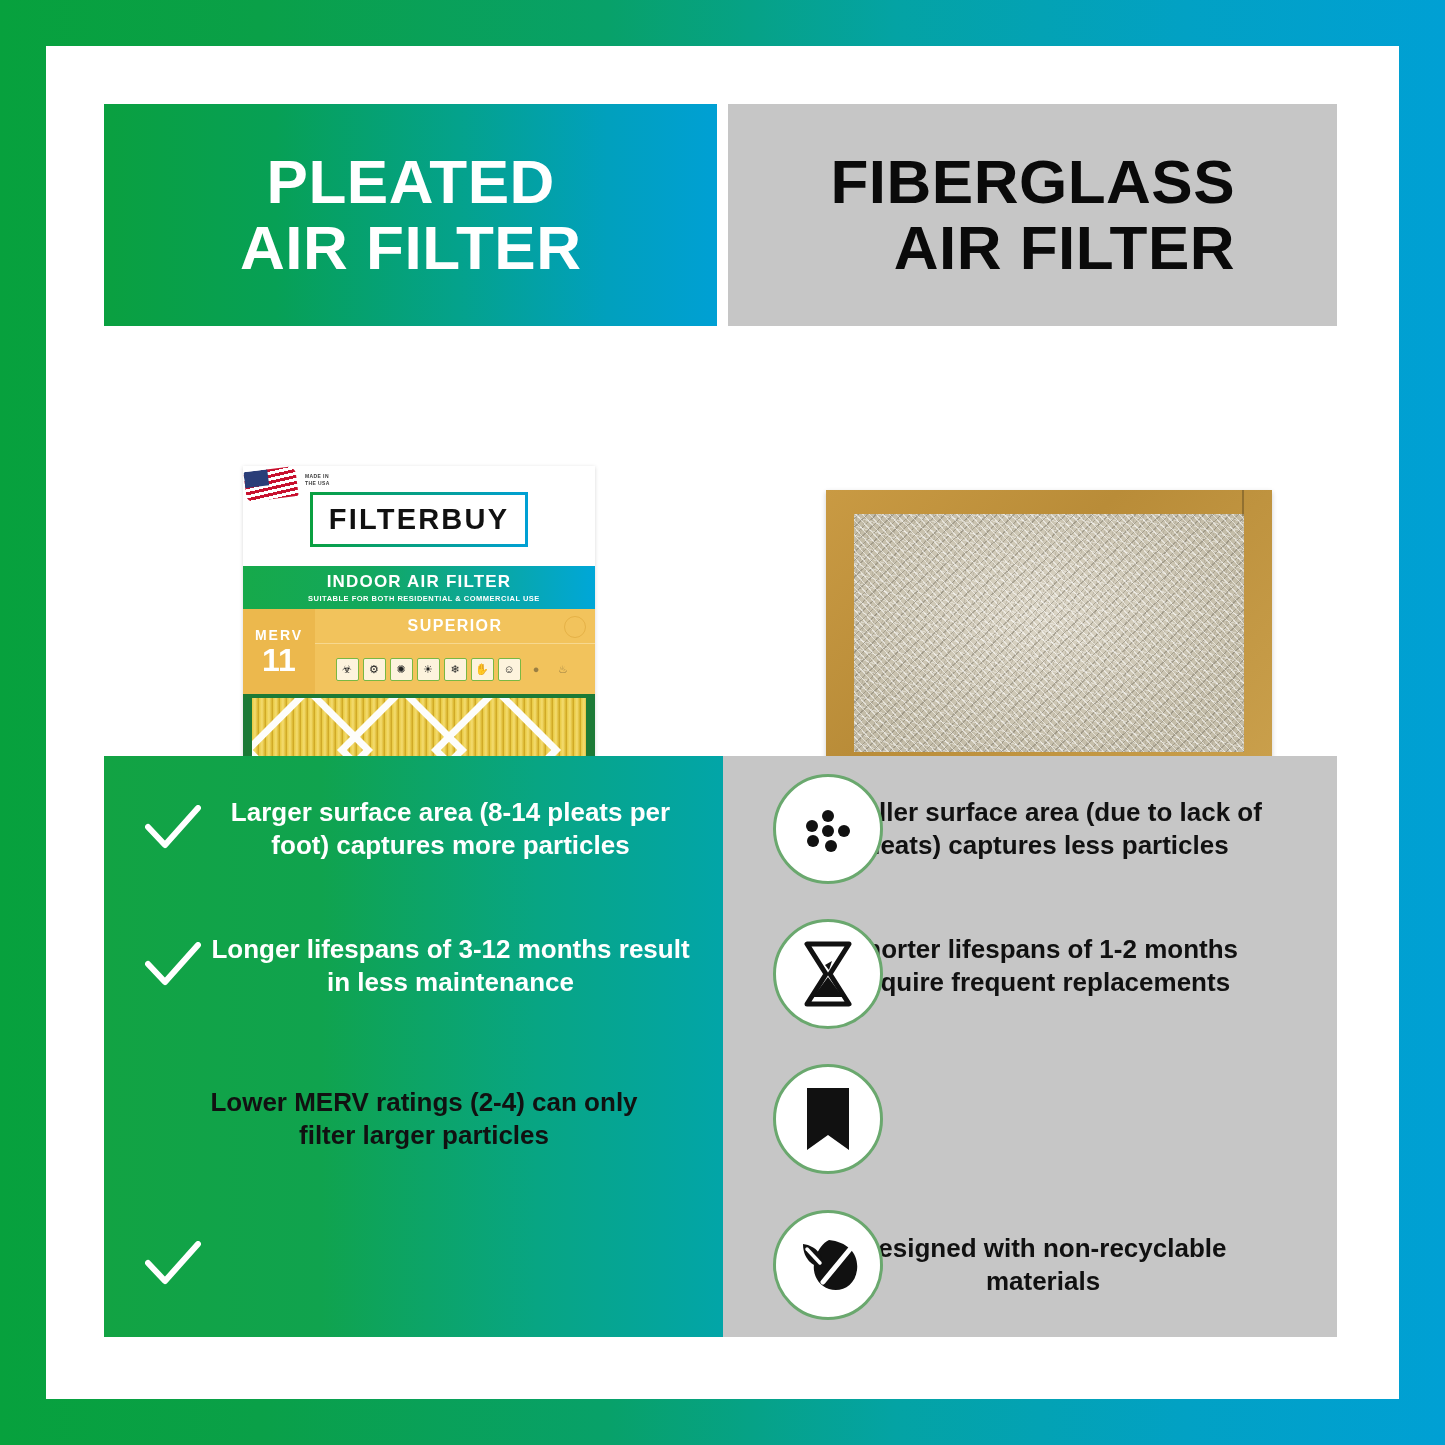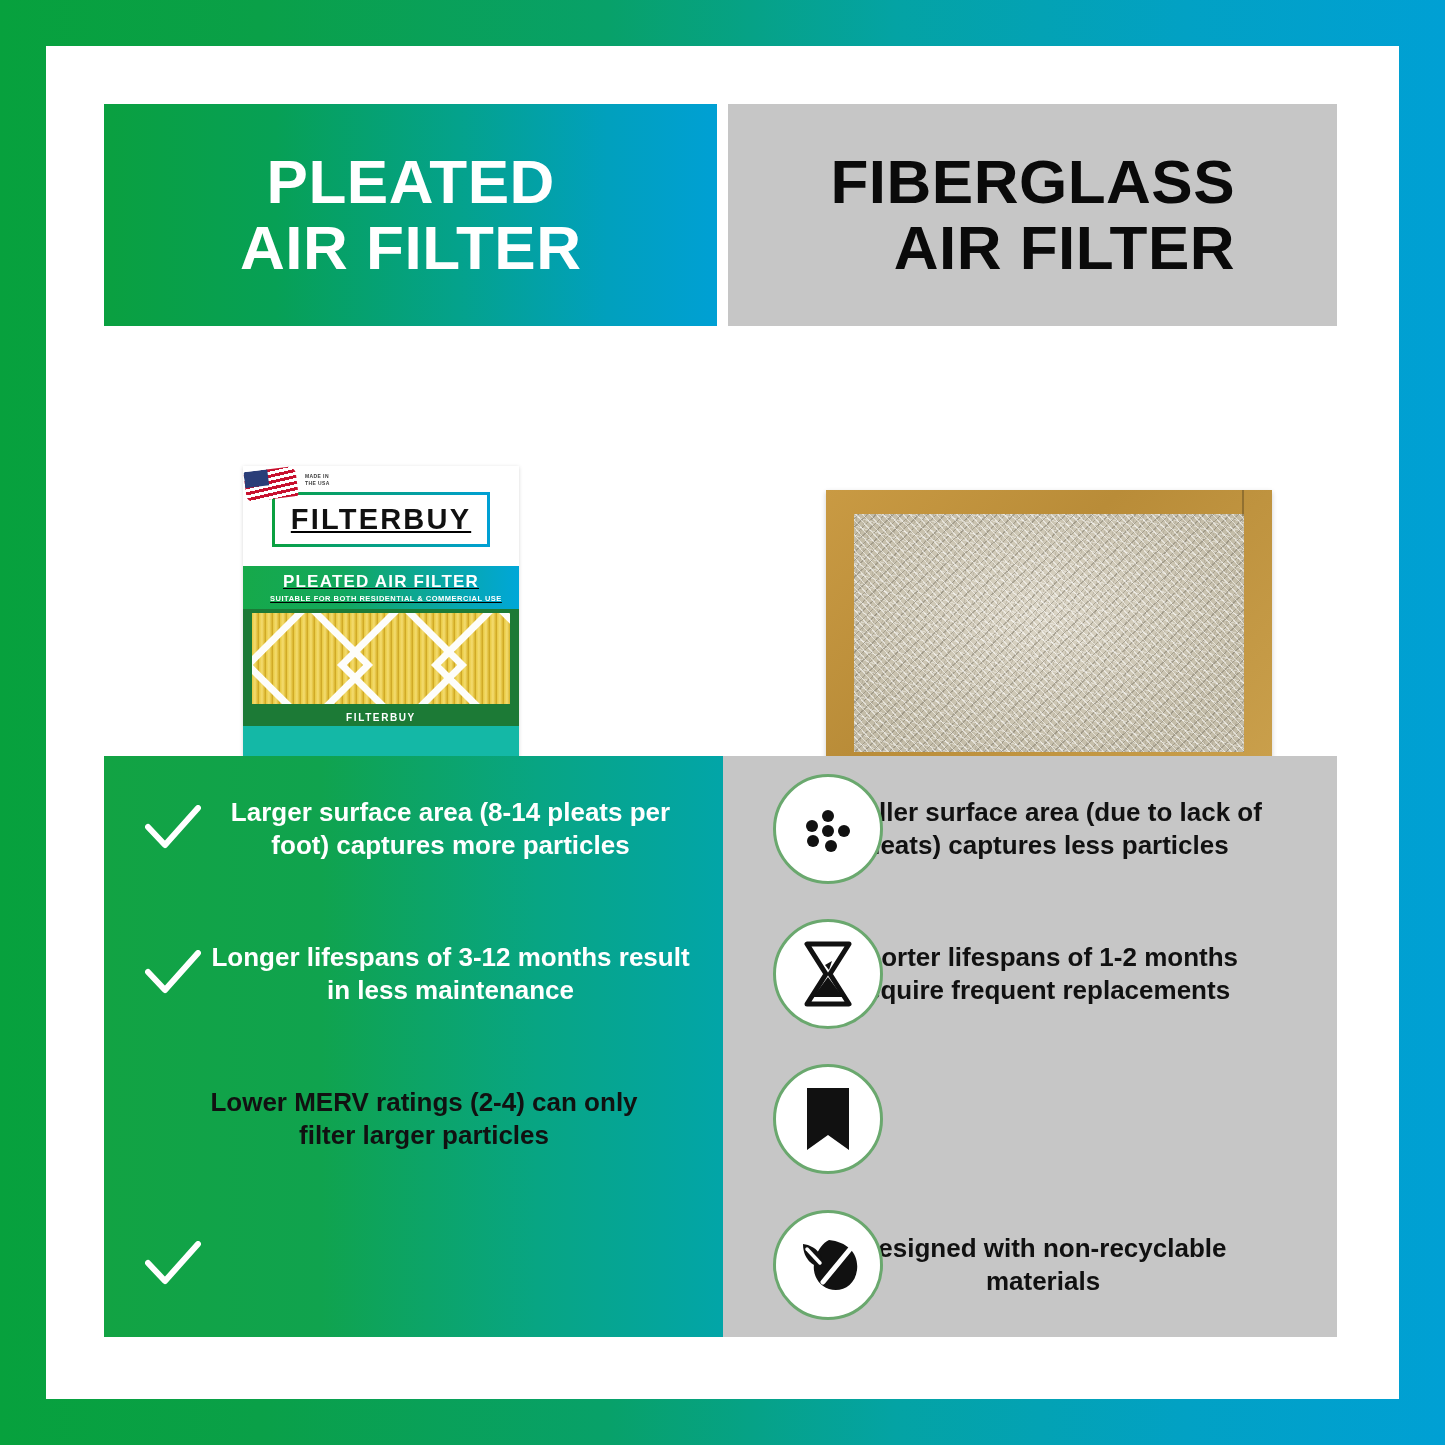--- a/index.html
+++ b/index.html
@@ -75,26 +75,25 @@
     width: 1233px;
     height: 430px;
     background: #ffffff;
   }
 
   
   .pleated-box {
     position: absolute;
     left: 139px;
     top: 140px;
-    width: 276px;
+    width: 352px;
     height: 345px;
-    background: #14b8a6;
+    background: #22c55e;
     box-shadow: 0 1px 4px rgba(0,0,0,0.16);
     overflow: hidden;
-    text-decoration: underline;
   }
   .pb-top {
     position: relative;
     height: 100px;
     background: #ffffff;
     display: flex;
     align-items: center;
     justify-content: center;
   }
   .pb-flag {
@@ -320,21 +319,21 @@
   }
   .crow {
     position: absolute;
     left: 0;
     width: 1233px;
     height: 145px;
     display: flex;
     align-items: center;
   }
   .crow.r0 { top: 0; }
-  .crow.r1 { top: 145px; }
+  .crow.r1 { top: 137px; }
   .crow.r2 { top: 290px; }
   .crow.r3 { top: 436px; }
 
   .cell-left {
     width: 619px;
     height: 145px;
     display: flex;
     align-items: center;
     padding-left: 38px;
     box-sizing: border-box;
@@ -424,24 +423,47 @@
           <div class="pb-madein">
             <div>MADE IN</div>
             <div>THE USA</div>
           </div>
           <div class="pb-logo">
             <div class="pb-logo-text">FILTERBUY</div>
           </div>
         </div>
 
         <div class="pb-band">
-          <div class="pb-band-main">PLEATED AIR FILTER</div>
+          <div class="pb-band-main">INDOOR AIR FILTER</div>
           <div class="pb-band-sub">SUITABLE FOR BOTH RESIDENTIAL &amp; COMMERCIAL USE</div>
         </div>
 
+        <div class="pb-mid">
+          <div class="pb-merv">
+            <div class="pb-merv-label">MERV</div>
+            <div class="pb-merv-num">11</div>
+          </div>
+          <div class="pb-mid-right">
+            <div class="pb-superior">
+              <div class="pb-superior-text">SUPERIOR</div>
+              <div class="pb-ul"></div>
+            </div>
+            <div class="pb-icons">
+              <div class="pb-ic">☣</div>
+              <div class="pb-ic">⚙</div>
+              <div class="pb-ic">✺</div>
+              <div class="pb-ic">☀</div>
+              <div class="pb-ic">❄</div>
+              <div class="pb-ic">✋</div>
+              <div class="pb-ic">☺</div>
+              <div class="pb-ic ghost">●</div>
+              <div class="pb-ic ghost">♨</div>
+            </div>
+          </div>
+        </div>
 
         <div class="pb-pleats">
           <div class="pb-pleat-field">
             <div class="pb-diamond d1"></div>
             <div class="pb-diamond d2"></div>
             <div class="pb-diamond d3"></div>
           </div>
           <div class="pb-brand">FILTERBUY</div>
         </div>
       </div>

